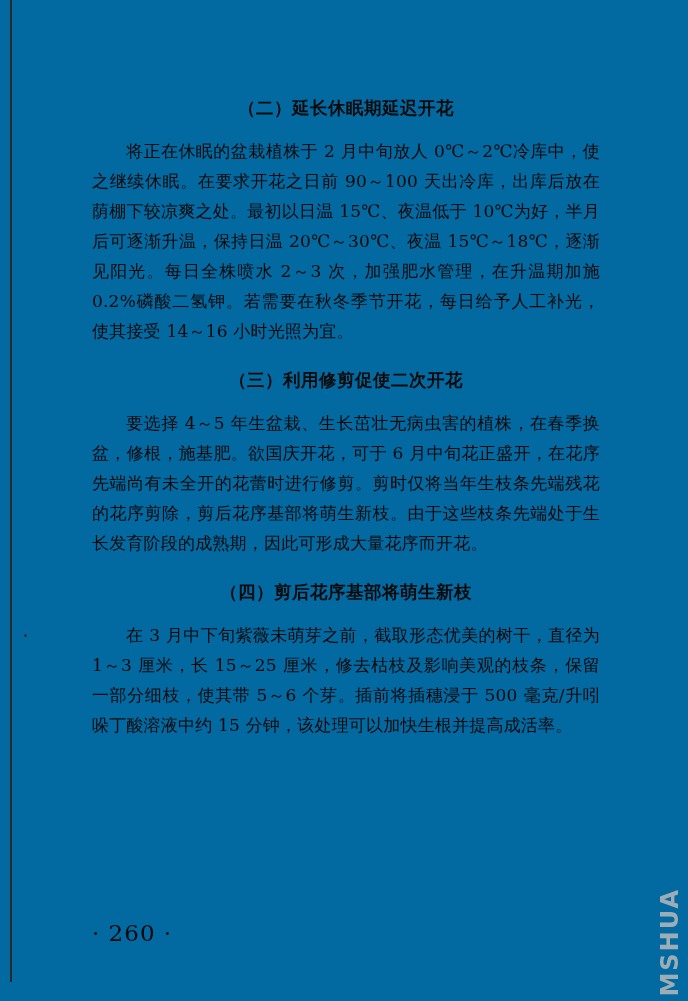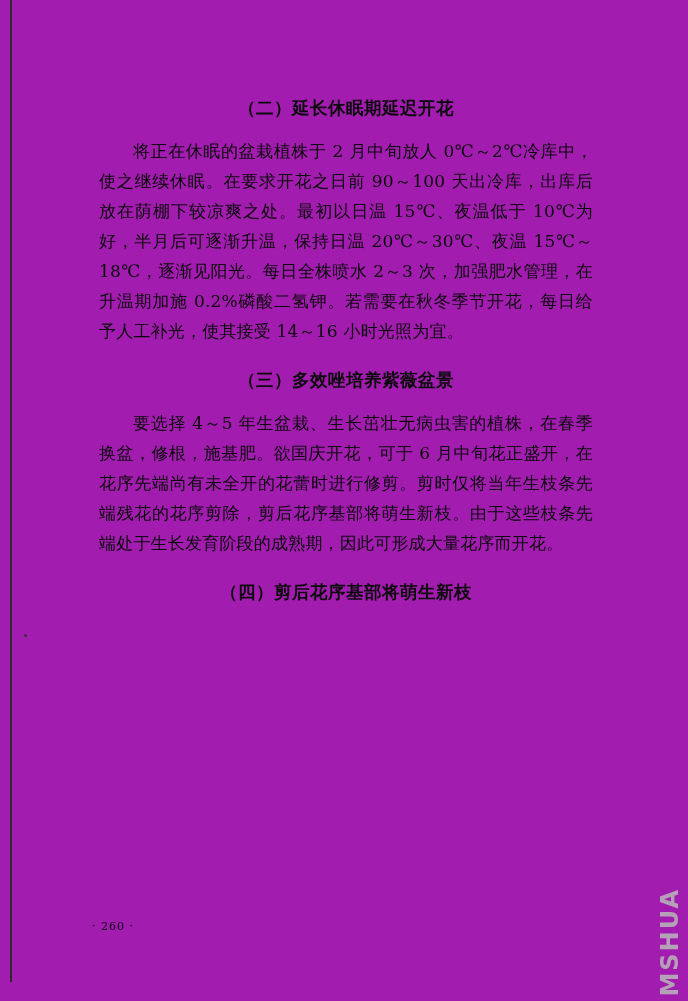--- a/index.html
+++ b/index.html
@@ -4,21 +4,21 @@
 <style>
   html, body {
     margin: 0;
     padding: 0;
     background: #ffffff;
   }
   .page {
     position: relative;
     width: 688px;
     height: 1001px;
-    background: #a21caf;
+    background: #0369a1;
     overflow: hidden;
     font-family: "DejaVu Serif", "Liberation Serif", serif;
     color: #0a0a0a;
   }
   
   .edge-rule-top {
     position: absolute;
     left: 10px;
     top: 0px;
     width: 2px;
@@ -55,35 +55,35 @@
     margin: 0 0 16px 0;
     letter-spacing: 0.5px;
     font-family: "DejaVu Sans", "Liberation Sans", sans-serif;
   }
   .block {
     margin-bottom: 22px;
   }
   p.body-text {
     font-size: 17px;
     line-height: 30px;
-    margin: 7px;
+    margin: 0;
     text-align: justify;
     text-justify: inter-ideograph;
     text-indent: 2em;
     letter-spacing: 0.2px;
     font-family: "DejaVu Serif", "Liberation Serif", serif;
   }
   .heading-gap-1 { margin-top: 0px; }
   .heading-gap { margin-top: 26px; }
   .page-number {
     position: absolute;
     left: 92px;
     top: 920px;
     width: 120px;
-    font-size: 11px;
+    font-size: 23px;
     font-family: "DejaVu Serif", "Liberation Serif", serif;
     letter-spacing: 1px;
   }
   .watermark {
     position: absolute;
     right: 4px;
     bottom: 4px;
     font-family: "DejaVu Sans", "Liberation Sans", sans-serif;
     font-size: 24px;
     font-weight: bold;
@@ -106,26 +106,27 @@
   <div class="speck"></div>
 
   <div class="content">
 
     <div class="block">
       <h2 class="section-heading heading-gap-1">（二）延长休眠期延迟开花</h2>
       <p class="body-text">将正在休眠的盆栽植株于 2 月中旬放人 0℃～2℃冷库中，使之继续休眠。在要求开花之日前 90～100 天出冷库，出库后放在荫棚下较凉爽之处。最初以日温 15℃、夜温低于 10℃为好，半月后可逐渐升温，保持日温 20℃～30℃、夜温 15℃～18℃，逐渐见阳光。每日全株喷水 2～3 次，加强肥水管理，在升温期加施 0.2%磷酸二氢钾。若需要在秋冬季节开花，每日给予人工补光，使其接受 14～16 小时光照为宜。</p>
     </div>
 
     <div class="block">
-      <h2 class="section-heading heading-gap">（三）多效唑培养紫薇盆景</h2>
+      <h2 class="section-heading heading-gap">（三）利用修剪促使二次开花</h2>
       <p class="body-text">要选择 4～5 年生盆栽、生长茁壮无病虫害的植株，在春季换盆，修根，施基肥。欲国庆开花，可于 6 月中旬花正盛开，在花序先端尚有未全开的花蕾时进行修剪。剪时仅将当年生枝条先端残花的花序剪除，剪后花序基部将萌生新枝。由于这些枝条先端处于生长发育阶段的成熟期，因此可形成大量花序而开花。</p>
     </div>
 
     <div class="block">
       <h2 class="section-heading heading-gap">（四）剪后花序基部将萌生新枝</h2>
+      <p class="body-text">在 3 月中下旬紫薇未萌芽之前，截取形态优美的树干，直径为 1～3 厘米，长 15～25 厘米，修去枯枝及影响美观的枝条，保留一部分细枝，使其带 5～6 个芽。插前将插穗浸于 500 毫克/升吲哚丁酸溶液中约 15 分钟，该处理可以加快生根并提高成活率。</p>
     </div>
 
     <div class="block">
     </div>
 
   </div>
 
   <div class="page-number">· 260 ·</div>
 
   <div class="watermark">MSHUA</div>

